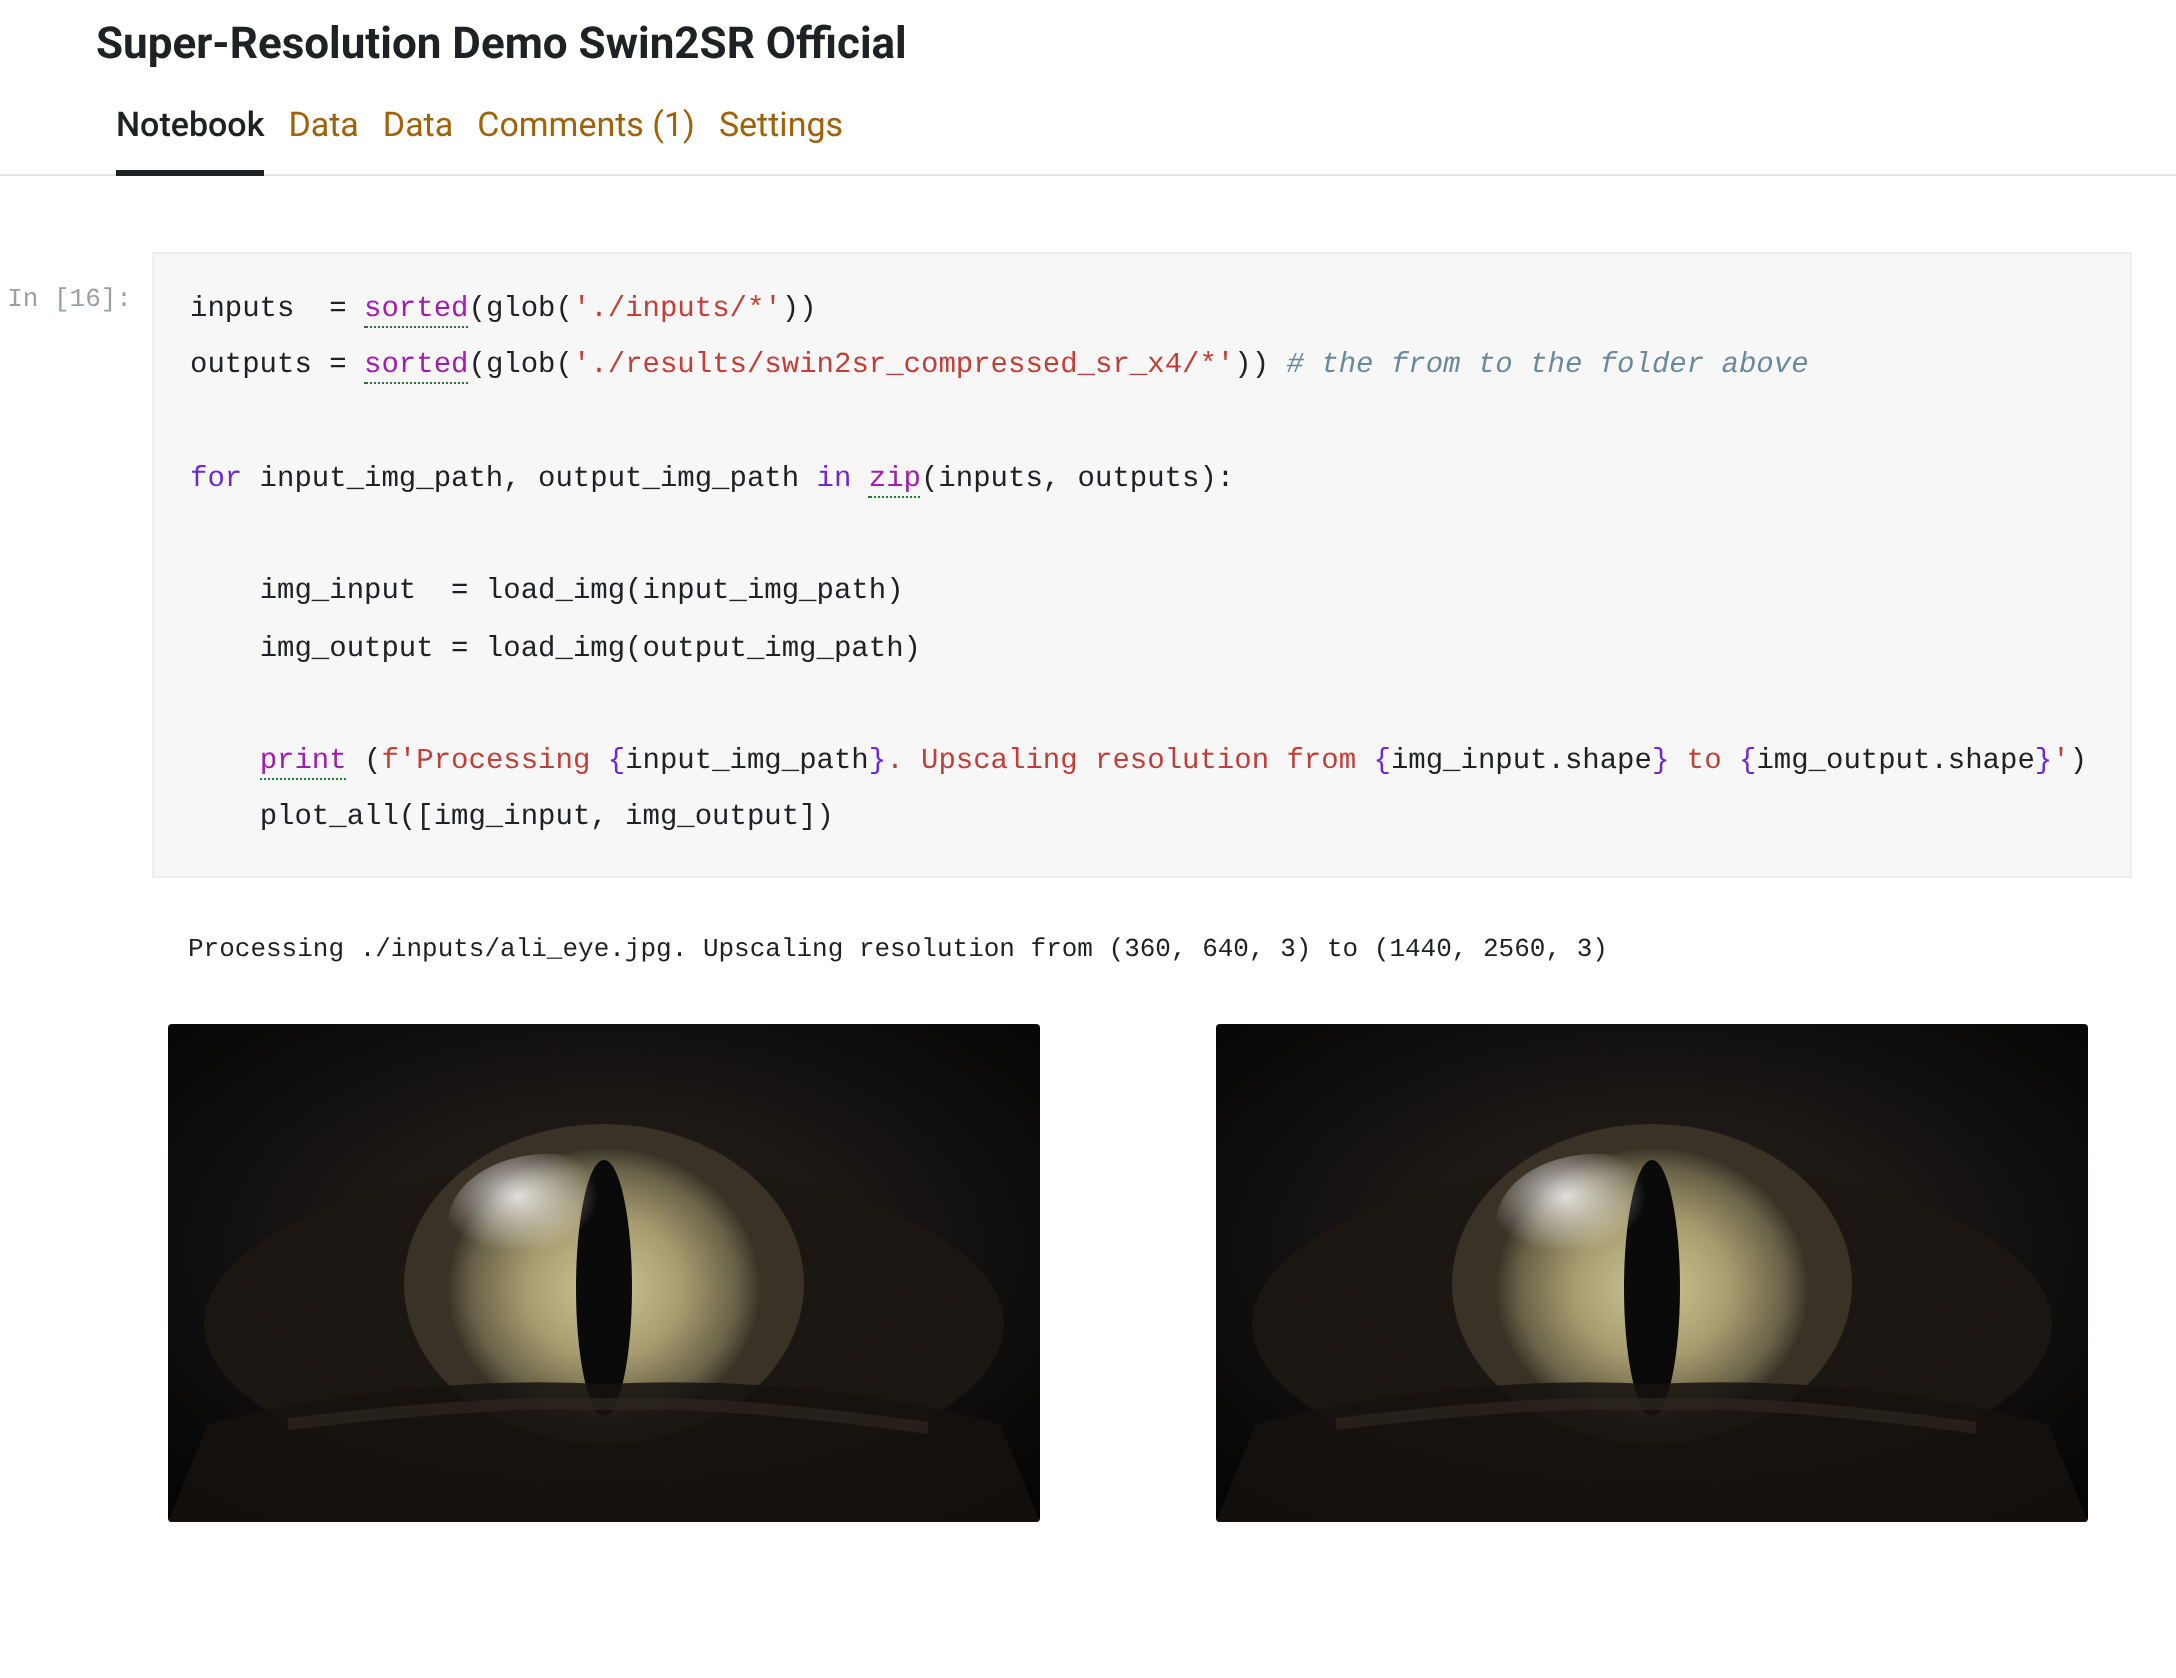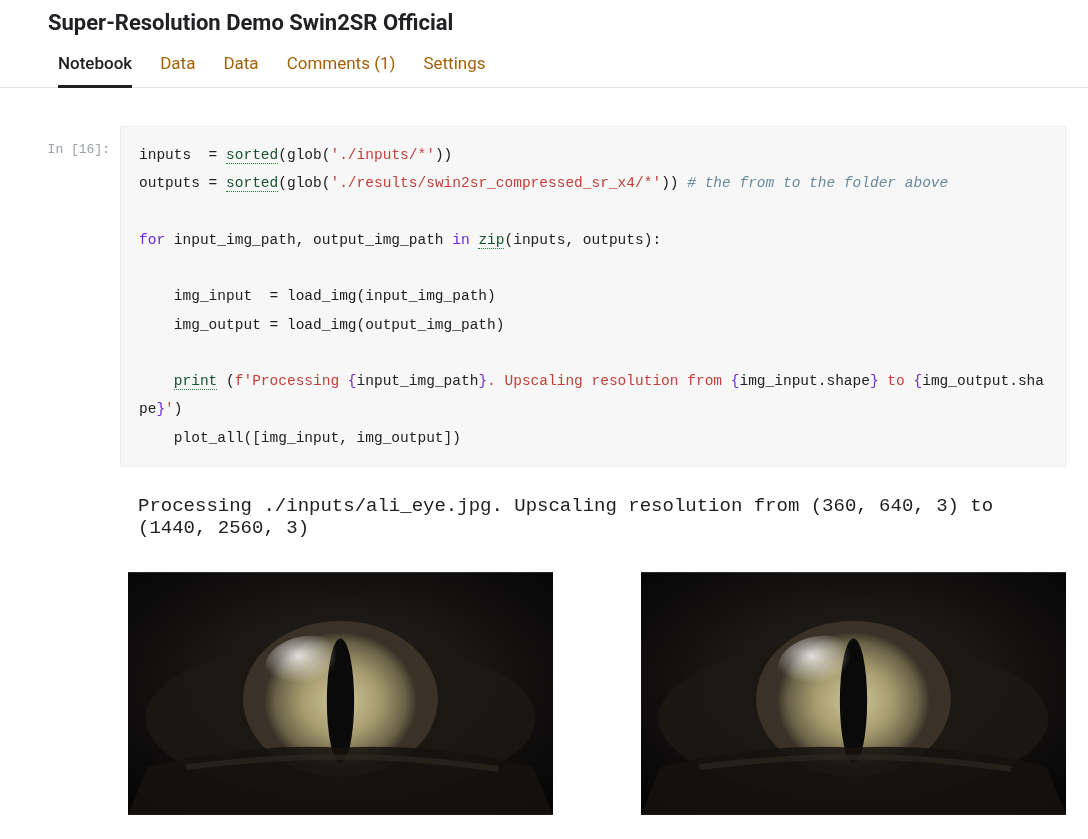--- a/index.html
+++ b/index.html
@@ -13,21 +13,21 @@
       padding: 10px 48px 0 48px;
     }
     .page-title {
       font-size: 22px;
       font-weight: 700;
       color: #202124;
       margin-bottom: 18px;
     }
     .tabs {
       display: flex;
-      gap: 28px;
+      gap: 12px;
       border-bottom: 1px solid #e5e5e5;
       margin-left: -48px;
       margin-right: -48px;
       padding-left: 58px;
       text-align: right;
     }
     .tab {
       font-size: 17px;
       color: #a16207;
       padding-bottom: 14px;
@@ -42,21 +42,20 @@
       content: '';
       position: absolute;
       bottom: -1px;
       left: 0;
       right: 0;
       height: 3px;
       background: #202124;
     }
     .notebook-area {
       padding-top: 38px;
-      padding-left: 44px;
     }
     .cell-row {
       display: flex;
       align-items: flex-start;
     }
     .prompt {
       width: 76px;
       text-align: right;
       font-family: "SFMono-Regular", Consolas, "Liberation Mono", Menlo, monospace;
       font-size: 13px;
@@ -72,27 +71,27 @@
       padding: 14px 18px;
       font-family: "SFMono-Regular", Consolas, "Liberation Mono", Menlo, monospace;
       font-size: 14.5px;
       line-height: 1.95;
       white-space: pre-wrap;
       word-break: break-all;
       color: #202124;
       margin-right: 22px;
     }
     .kw-blue { color: #6d28d9; }
-    .kw-green { color: #14532d; border-bottom: 1px dotted #1a7f37; }
+    .kw-green { color: #a21caf; border-bottom: 1px dotted #1a7f37; }
     .kw-red { color: #c23f38; }
     .kw-fstr { color: #c23f38; }
     .kw-comment { color: #6a8a9a; font-style: italic; }
     .output-text {
       font-family: "SFMono-Regular", Consolas, "Liberation Mono", Menlo, monospace;
-      font-size: 19px;
+      font-size: 13px;
       color: #202124;
       margin-left: 94px;
       margin-right: 22px;
       margin-top: 28px;
       margin-bottom: 30px;
       white-space: pre-wrap;
     }
     .images-row {
       display: flex;
       gap: 88px;

